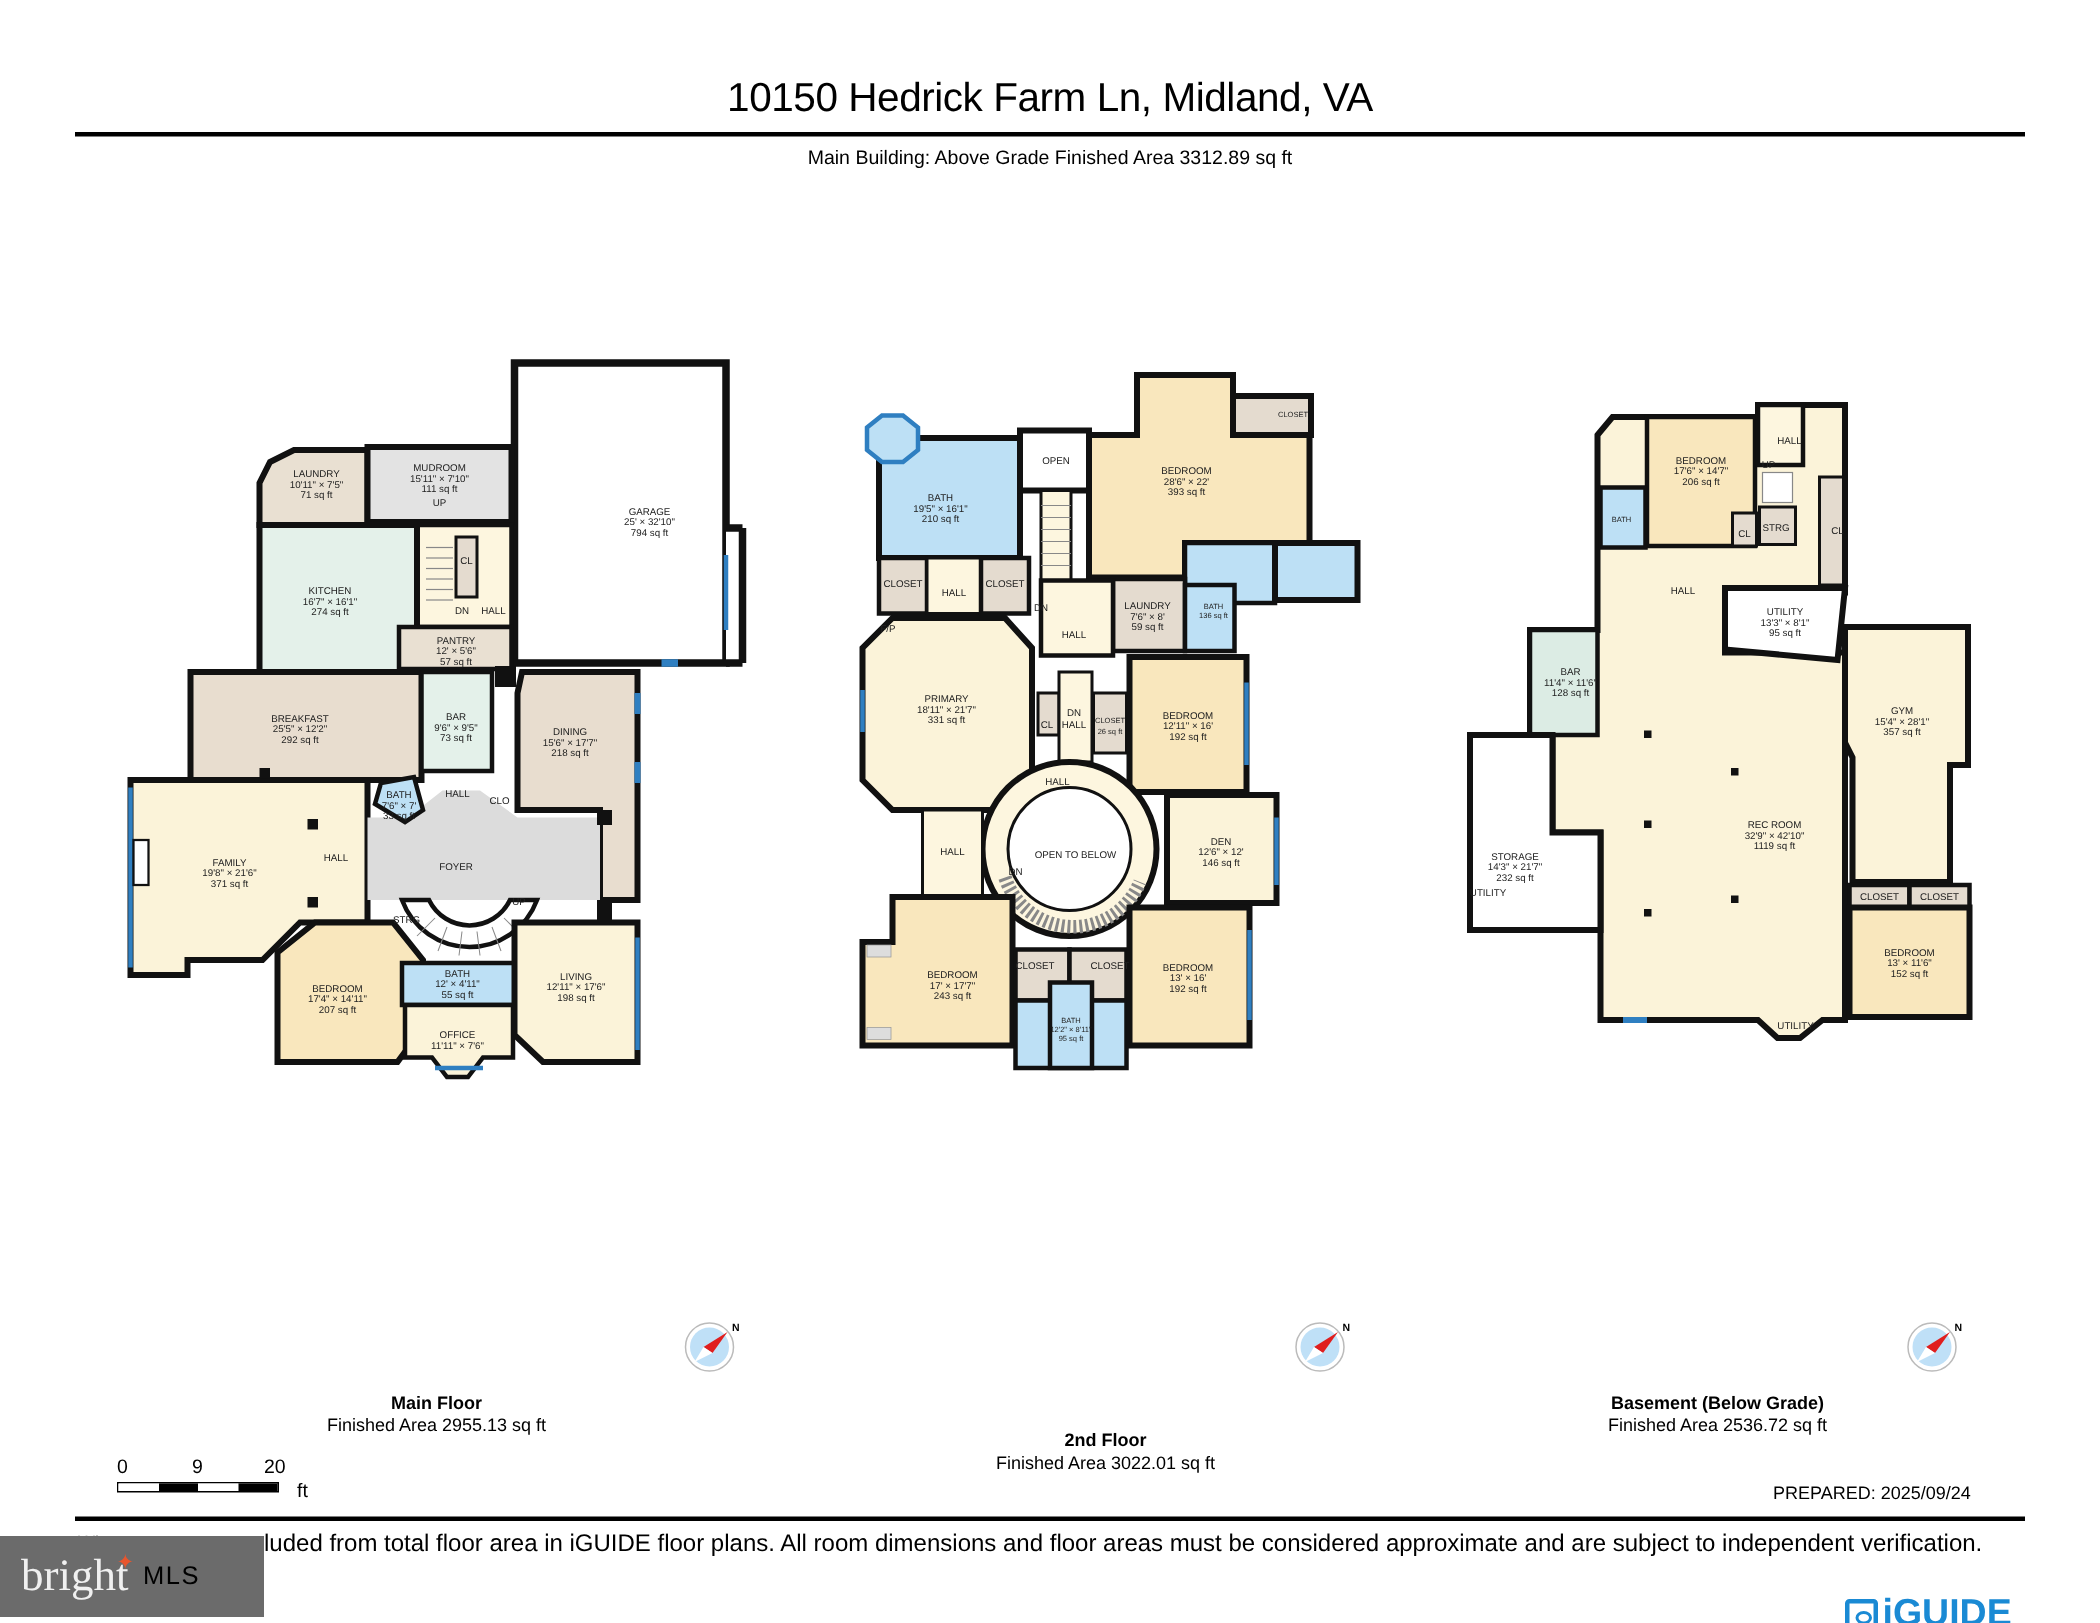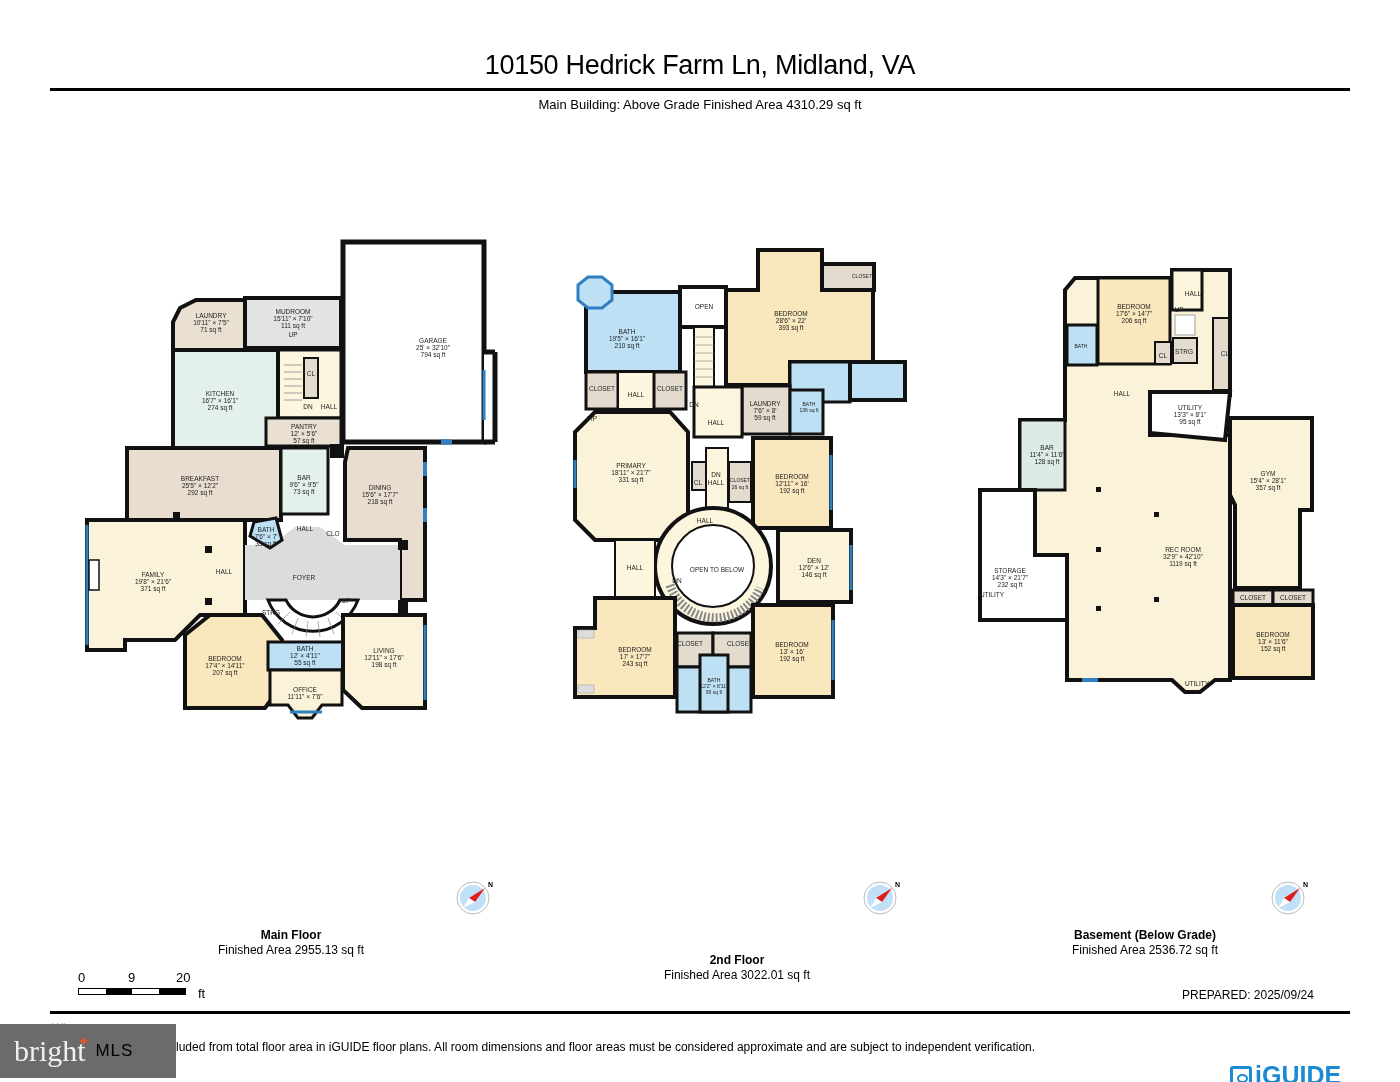--- a/index.html
+++ b/index.html
@@ -14,37 +14,37 @@
   .floor-caption { position: absolute; top: 928px; width: 300px; text-align: center; font-size: 12px; line-height: 15px; }
   .floor-caption .fname { font-weight: bold; }
   .scalebar { position: absolute; left: 78px; top: 970px; }
   .scalebar .nums { position: relative; height: 16px; font-size: 13px; }
   .scalebar .nums span { position: absolute; top: 0; }
   .scalebar .bar { display: flex; width: 108px; height: 7px; border: 1px solid #000; margin-top: 2px; }
   .scalebar .bar div { flex: 1; }
   .scalebar .unit { position: absolute; left: 120px; top: 16px; font-size: 13px; }
   .prepared { position: absolute; top: 988px; left: 1182px; font-size: 12px; }
   .rule-bottom { position: absolute; top: 1011px; left: 50px; width: 1300px; height: 3px; background: #000; }
-  .disclaimer { position: absolute; top: 1021px; left: 176px; font-size: 12px; margin-top: 19px; }
+  .disclaimer { position: absolute; top: 1021px; left: 176px; font-size: 16px; }
   .disclaimer-hidden { position: absolute; top: 1021px; left: 52px; font-size: 12px; color: #bbb; }
   .bright { position: absolute; left: 0; top: 1024px; width: 176px; height: 54px; background: #6b6b6b; color: #fff; display: flex; align-items: center; padding-left: 14px; }
   .bright .b1 { font-family: "Liberation Serif", serif; font-size: 30px; color: #f0f0f0; }
   .bright .dot { color: #e8552d; font-size: 14px; position: relative; top: -10px; left: -8px; }
   .bright .b2 { font-size: 17px; color: #000000; margin-left: -2px; letter-spacing: 1px; }
   .iguide { position: absolute; left: 1230px; top: 1017px; display: flex; align-items: center; color: #1a8ad4; font-size: 25px; font-weight: bold; margin-top: 44px; }
   .iguide .ico { width: 22px; height: 20px; border: 3px solid #1a8ad4; border-radius: 3px; margin-right: 3px; position: relative; }
   .iguide .ico::after { content: ""; position: absolute; left: 4px; top: 5px; width: 7px; height: 5px; border: 2px solid #1a8ad4; border-radius: 50%; }
   .compass { position: absolute; width: 38px; height: 38px; }
 </style>
 </head>
 <body>
 
 <div class="title">10150 Hedrick Farm Ln, Midland, VA</div>
 <div class="rule-top"></div>
-<div class="subtitle">Main Building: Above Grade Finished Area 4310.29 sq ft</div>
+<div class="subtitle">Main Building: Above Grade Finished Area 3312.89 sq ft</div>
 
 <svg class="plans" width="1400" height="1082" viewBox="0 0 1400 1082">
 
   <g stroke-linejoin="miter">
 
     <rect x="343" y="242" width="141" height="200" fill="#fff" stroke="#111" stroke-width="5"></rect>
     <polygon points="484,352 495,352 495,442 484,442" fill="#fff" stroke="none"></polygon>
     <line x1="484" y1="352" x2="495" y2="352" stroke="#111" stroke-width="5"></line>
     <line x1="495" y1="352" x2="495" y2="442" stroke="#111" stroke-width="5"></line>
     <line x1="484" y1="442" x2="495" y2="442" stroke="#111" stroke-width="5"></line>

